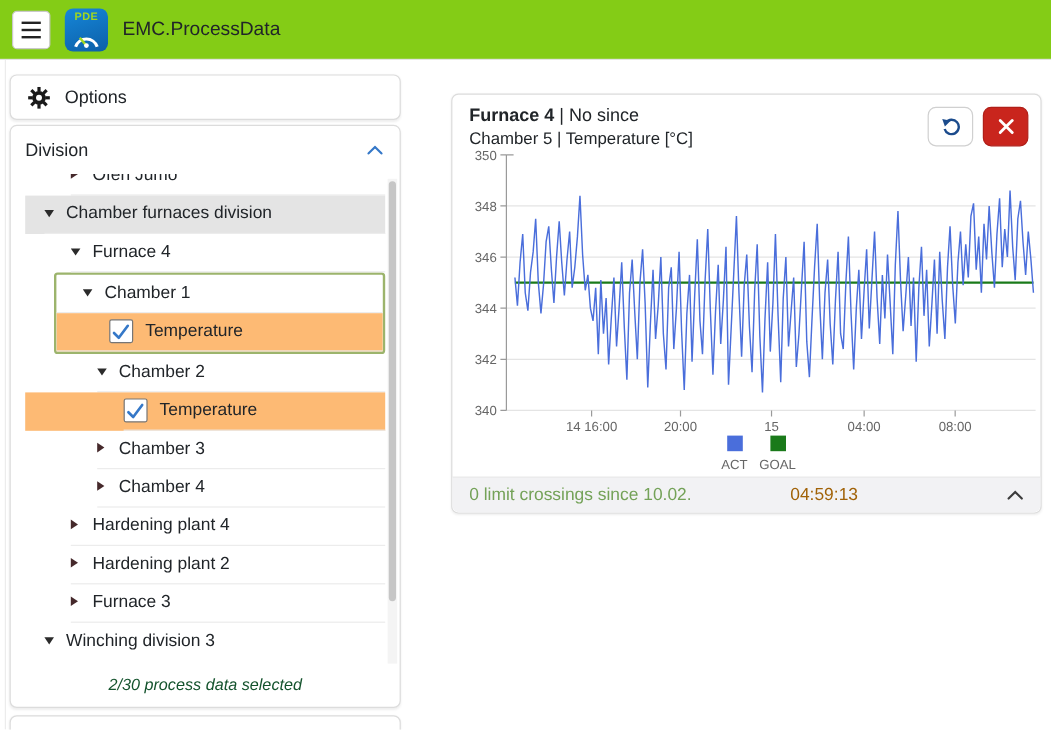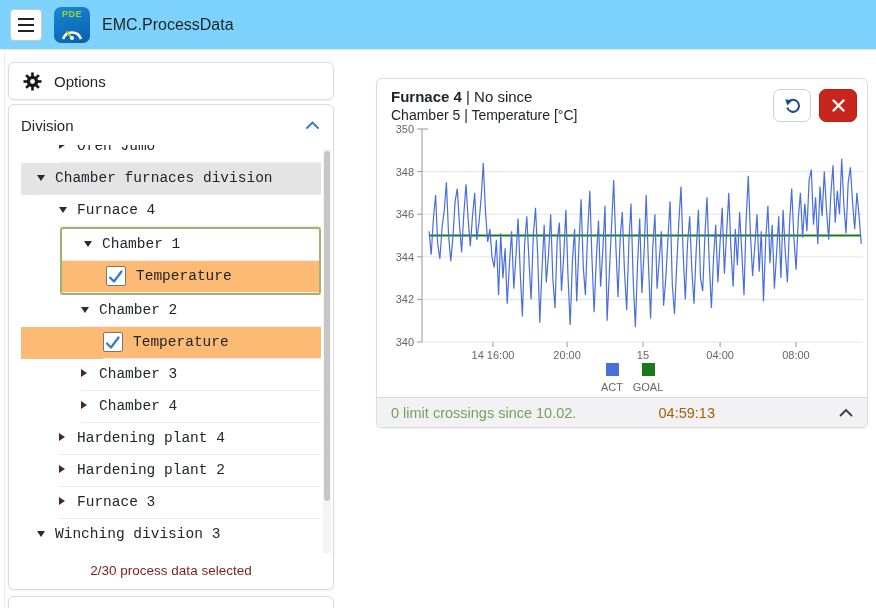--- a/index.html
+++ b/index.html
@@ -1,21 +1,21 @@
 <!DOCTYPE html>
 <html><head>
 <meta charset="utf-8">
 <style>
   * { margin:0; padding:0; box-sizing:border-box; }
   html,body { width:876px; height:608px; background:#fff; overflow:hidden;
     font-family:"Liberation Sans", sans-serif; color:#212529; }
 
   
   .topbar { height:50px; display:flex; align-items:center; gap:12px;
-    padding-left:10px; border-bottom:1px solid #e3e3e3; background:#7dd3fc; }
+    padding-left:10px; border-bottom:1px solid #e3e3e3; background:#84cc16; }
   .hamburger { width:32px; height:32px; border:1px solid #c9c9c9; border-radius:4px;
     background:#fff; display:flex; flex-direction:column; justify-content:center;
     align-items:center; gap:4px; cursor:pointer; }
   .hamburger span { width:16px; height:2px; background:#222; }
   .applogo { width:36px; height:36px; border-radius:7px;
     background:linear-gradient(160deg,#1687d9,#0c5fa8);
     position:relative; display:flex; justify-content:center; }
   .applogo .pde { color:#a2d81e; font-size:9px; font-weight:bold; margin-top:2px; letter-spacing:.5px; }
   .applogo svg { position:absolute; bottom:3px; left:6px; }
   .apptitle { font-size:16px; color:#212529; }
@@ -31,43 +31,43 @@
   .options-card { left:8px; top:12px; width:326px; height:38px;
     display:flex; align-items:center; gap:12px; padding-left:14px; }
   .options-card .label { font-size:15px; }
 
   
   .division-card { left:8px; top:54px; width:326px; height:486px; overflow:hidden; }
   .division-header { height:40px; display:flex; align-items:center; justify-content:space-between;
     padding:0 14px 0 12px; font-size:15px; }
   .tree { position:relative; height:404px; overflow:hidden; padding:0 12px; }
   .tree-row { position:relative; height:32px; line-height:31px; font-size:14.5px;
-    padding-left:calc(var(--ind) + 18px); cursor:pointer; white-space:nowrap;font-family:Liberation Mono, monospace; }
+    padding-left:calc(var(--ind) + 18px); cursor:pointer; white-space:nowrap; }
   .tree-row::after { content:""; position:absolute; left:var(--ind); right:0; bottom:0;
     height:1px; background:#ececec; }
   .tree-row.cut { margin-top:-14px; }
   .lvl0 { --ind:16px; } .lvl1 { --ind:38px; } .lvl2 { --ind:60px; } .lvl3 { --ind:82px; }
   .hl-gray { background:#e4e4e4; }
   .hl-blue { background:#fdba74; }
   .tri { position:absolute; left:var(--ind); top:12px; width:0; height:0; }
   .tri.down { border-left:4.5px solid transparent; border-right:4.5px solid transparent;
     border-top:6px solid #2b2b2b; }
   .tri.right { top:10px; border-top:4.5px solid transparent; border-bottom:4.5px solid transparent;
     border-left:6px solid #45292b; }
   .cbx { position:absolute; left:var(--ind); top:5px; width:20px; height:20px;
     border:1px solid #767676; border-radius:2px; background:#fff; }
   .tree-row.has-cbx { padding-left:calc(var(--ind) + 30px); }
-  .green-box { border:2px solid #9cb46c; border-radius:3px; margin-left:39px; overflow:hidden; }
+  .green-box { border:2px solid #9cb46c; border-radius:3px; margin-left:24px; overflow:hidden; }
   .green-box .lvl2 { --ind:22px; } .green-box .lvl3 { --ind:44px; }
   .green-box .tree-row::after { left:0; }
   .tree-scroll-track { position:absolute; right:2px; top:44px; width:8px; height:404px; background:#f4f4f4; }
   .tree-scroll-thumb { position:absolute; right:3px; top:46px; width:6px; height:350px;
     background:#c6c6c6; border-radius:3px; }
   .division-footer { height:42px; display:flex; align-items:center; justify-content:center;
-    font-size:13.5px; color:#7f1d1d; }
+    font-size:13.5px; color:#14532d;font-style:italic; }
   .next-card-sliver { left:8px; top:546px; width:326px; height:20px; border-radius:6px 6px 0 0; }
 
   
   .chart-card { left:376px; top:28px; width:492px; height:350px; }
   .chart-head { padding:9px 0 0 14px; }
   .chart-title { font-size:15px; }
   .chart-title b { font-weight:bold; }
   .chart-subtitle { font-size:14px; margin-top:2px; }
   .chart-buttons { position:absolute; top:10px; right:10px; display:flex; gap:8px; }
   .btn-undo { width:38px; height:33px; background:#fff; border:1px solid #d0d0d0; border-radius:7px;

